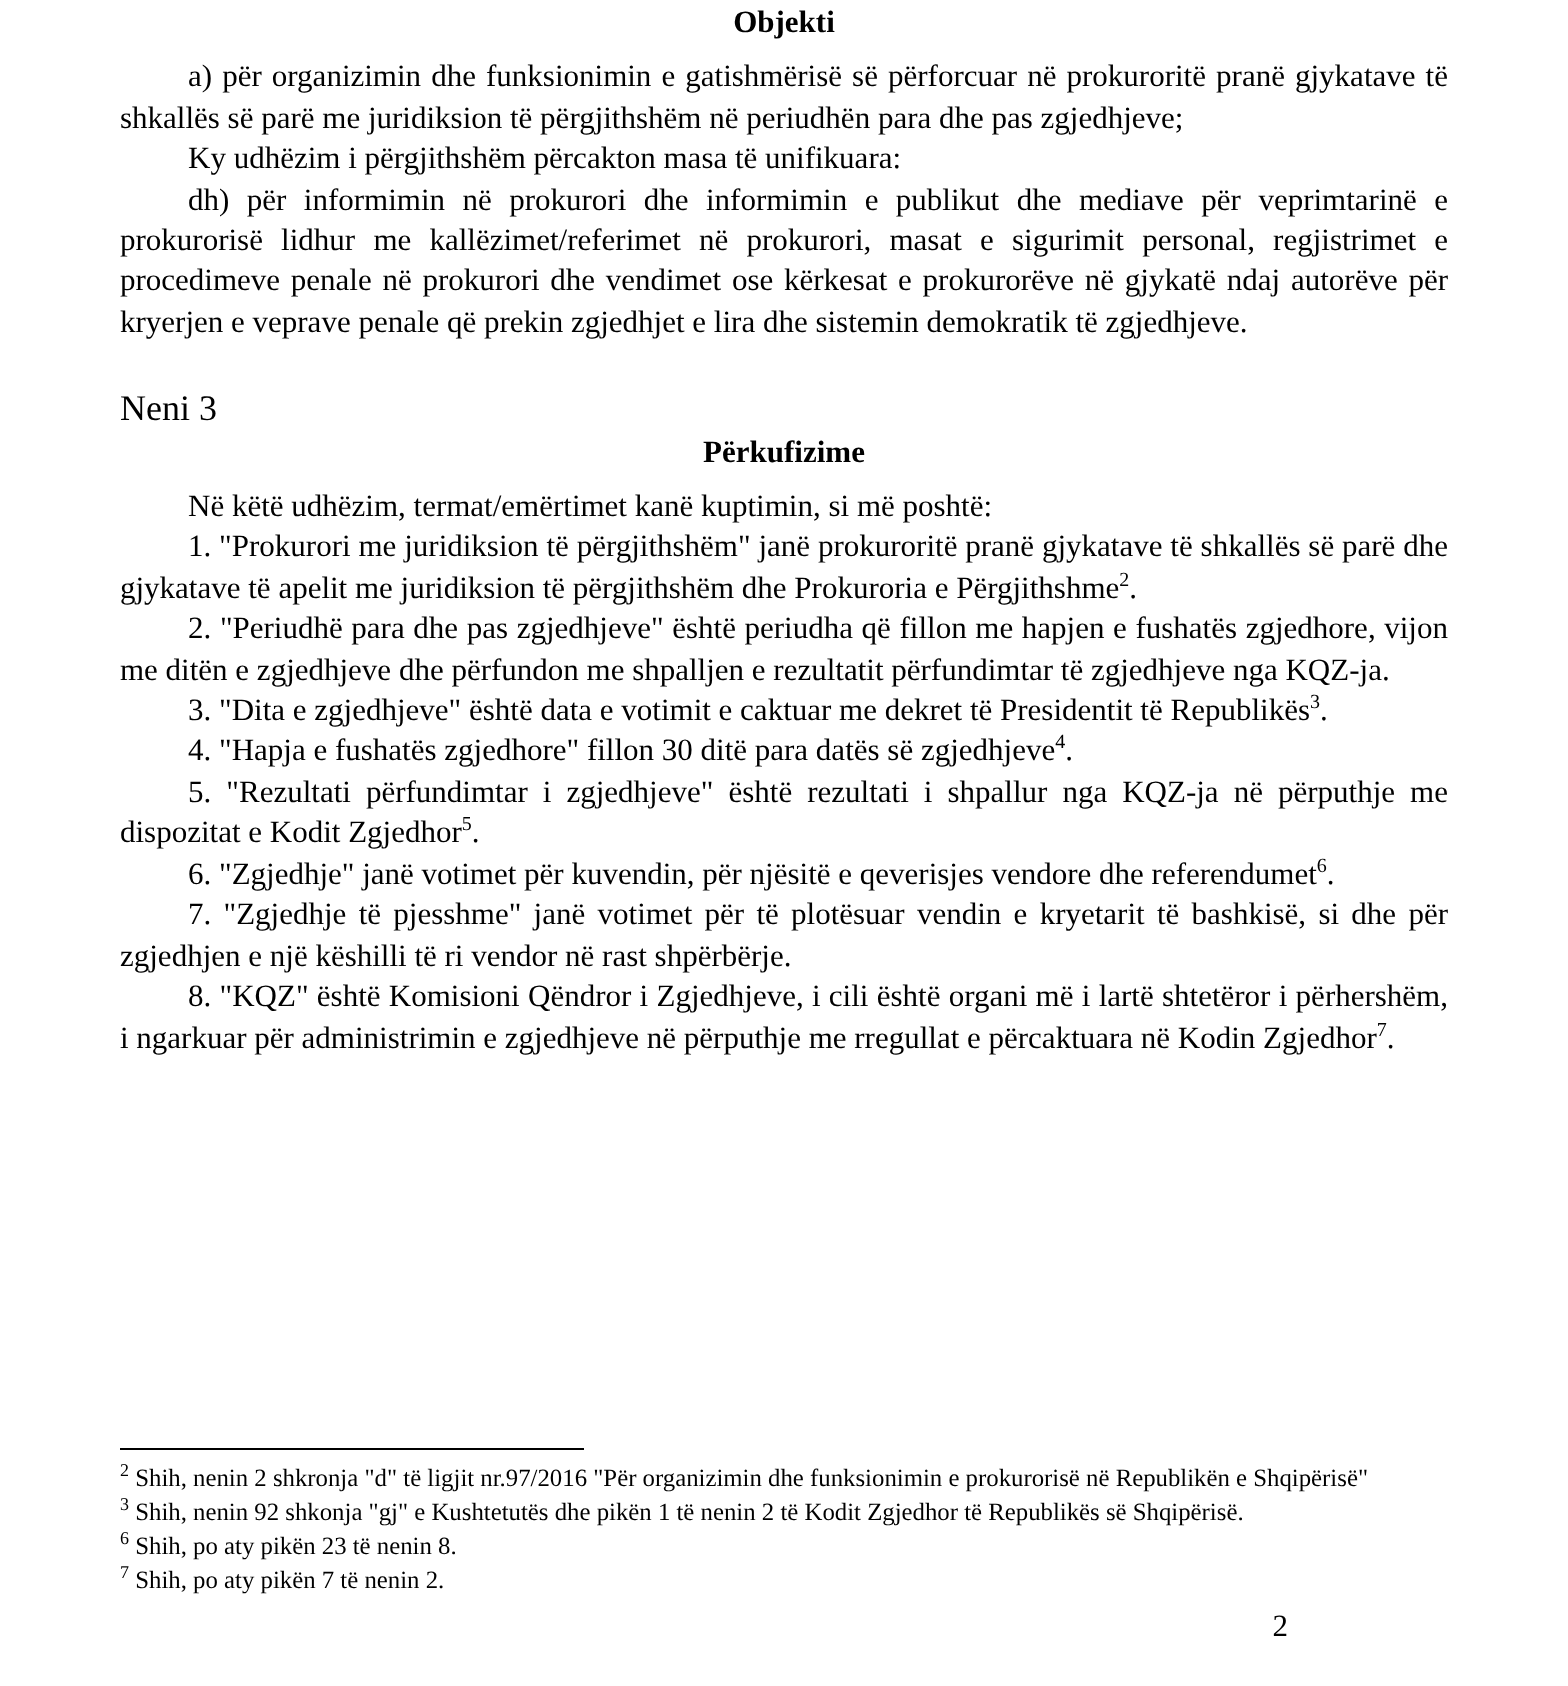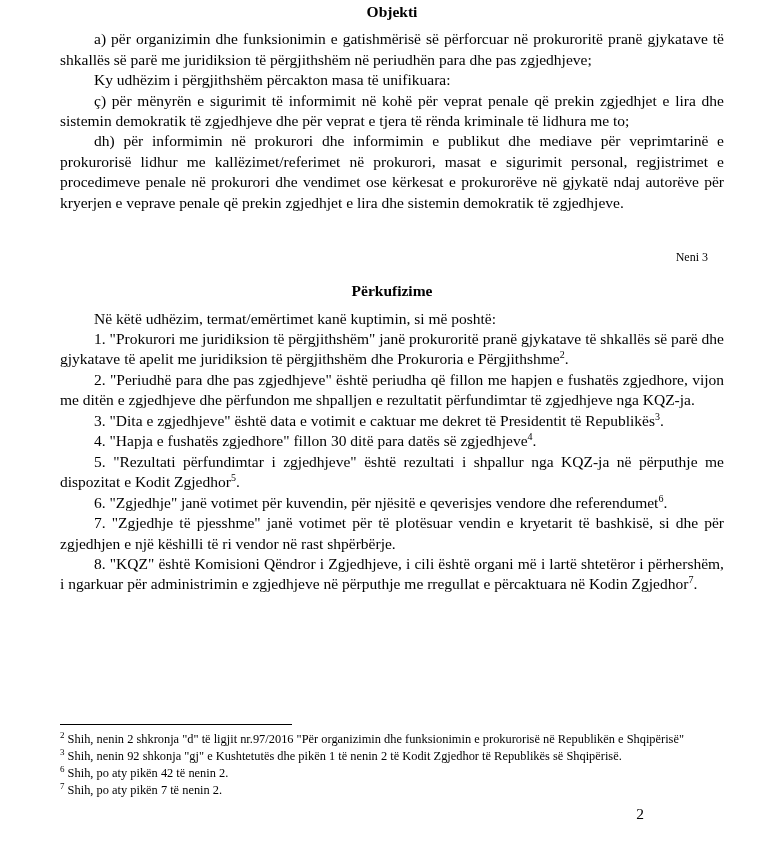--- a/index.html
+++ b/index.html
@@ -33,23 +33,23 @@
     text-align: center;
     font-weight: bold;
     font-size: 15.5px;
     margin: 0;
     line-height: 1.3;
   }
   .heading-top {
     padding-top: 2px;
   }
   .section-label {
-    text-align: right;
-    font-size: 12px;
-    margin: 16px;
+    text-align: left;
+    font-size: 18px;
+    margin: 0;
     line-height: 1.35;
   }
   p.body-text {
     margin: 0;
     font-size: 15.5px;
     line-height: 1.32;
     text-align: justify;
     text-justify: inter-word;
     text-indent: 34px;
     hyphens: none;
@@ -99,21 +99,20 @@
 <div class="page">
 
   <div class="content">
 
     <h1 class="heading heading-top">Objekti</h1>
 
     <div class="gap-sm"></div>
 
     <p class="body-text">a) për organizimin dhe funksionimin e gatishmërisë së përforcuar në prokuroritë pranë gjykatave të shkallës së parë me juridiksion të përgjithshëm në periudhën para dhe pas zgjedhjeve;</p>
     <p class="body-text">Ky udhëzim i përgjithshëm përcakton masa të unifikuara:</p>
-    <p class="body-text">ç) për mënyrën e sigurimit të informimit në kohë për veprat penale që prekin zgjedhjet e lira dhe sistemin demokratik të zgjedhjeve dhe për veprat e tjera të rënda kriminale të lidhura me to;</p>
     <p class="body-text">dh) për informimin në prokurori dhe informimin e publikut dhe mediave për veprimtarinë e prokurorisë lidhur me kallëzimet/referimet në prokurori, masat e sigurimit personal, regjistrimet e procedimeve penale në prokurori dhe vendimet ose kërkesat e prokurorëve në gjykatë ndaj autorëve për kryerjen e veprave penale që prekin zgjedhjet e lira dhe sistemin demokratik të zgjedhjeve.</p>
 
     <div class="gap-lg"></div>
 
     <div class="section-label">Neni 3</div>
     <div class="heading">Përkufizime</div>
 
     <div class="gap-sm"></div>
 
     <p class="body-text">Në këtë udhëzim, termat/emërtimet kanë kuptimin, si më poshtë:</p>
@@ -138,20 +137,20 @@
 
   <div class="footnotes">
     <div class="fn-rule"></div>
 
     <p class="fn"><sup>2</sup> <span>Shih, nenin 2 shkronja "d" të ligjit nr.97/2016 "Për organizimin dhe funksionimin e prokurorisë në Republikën e Shqipërisë"</span></p>
 
     <p class="fn"><sup>3</sup> <span>Shih, nenin 92 shkonja "gj" e Kushtetutës dhe pikën 1 të nenin 2 të Kodit Zgjedhor të Republikës së Shqipërisë.</span></p>
 
 
 
-    <p class="fn"><sup>6</sup> <span>Shih, po aty pikën 42 të nenin 2.</span></p>
+    <p class="fn"><sup>6</sup> <span>Shih, po aty pikën 23 të nenin 8.</span></p>
 
     <p class="fn"><sup>7</sup> <span>Shih, po aty pikën 7 të nenin 2.</span></p>
   </div>
 
   <div class="page-number">2</div>
 
 </div>
 
 </body></html>

